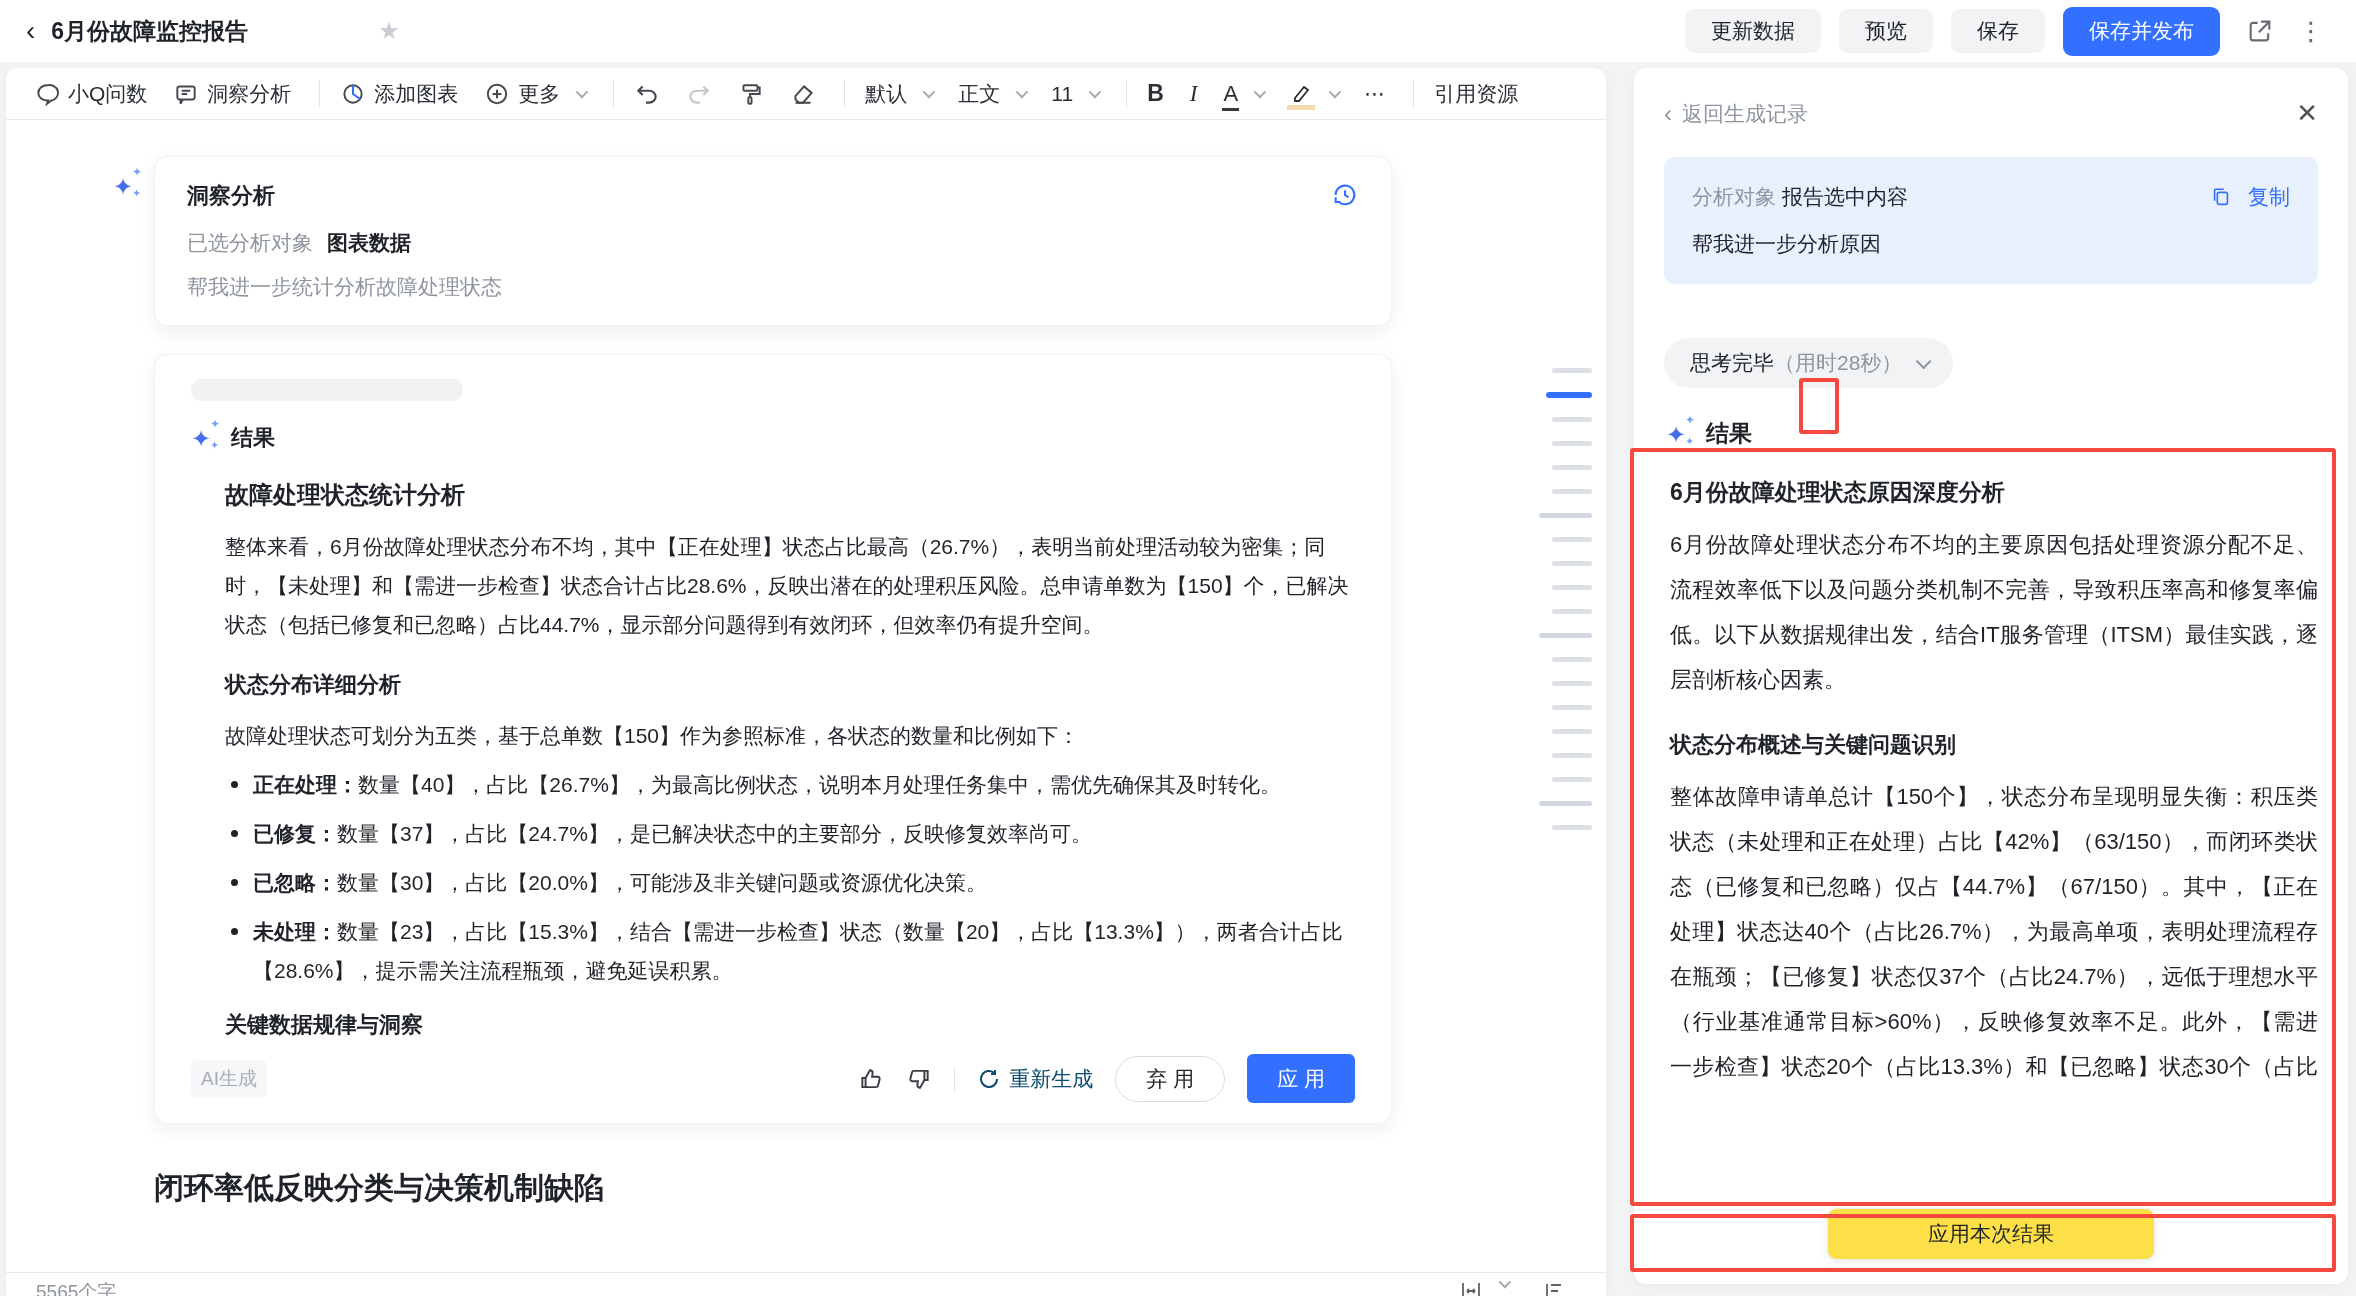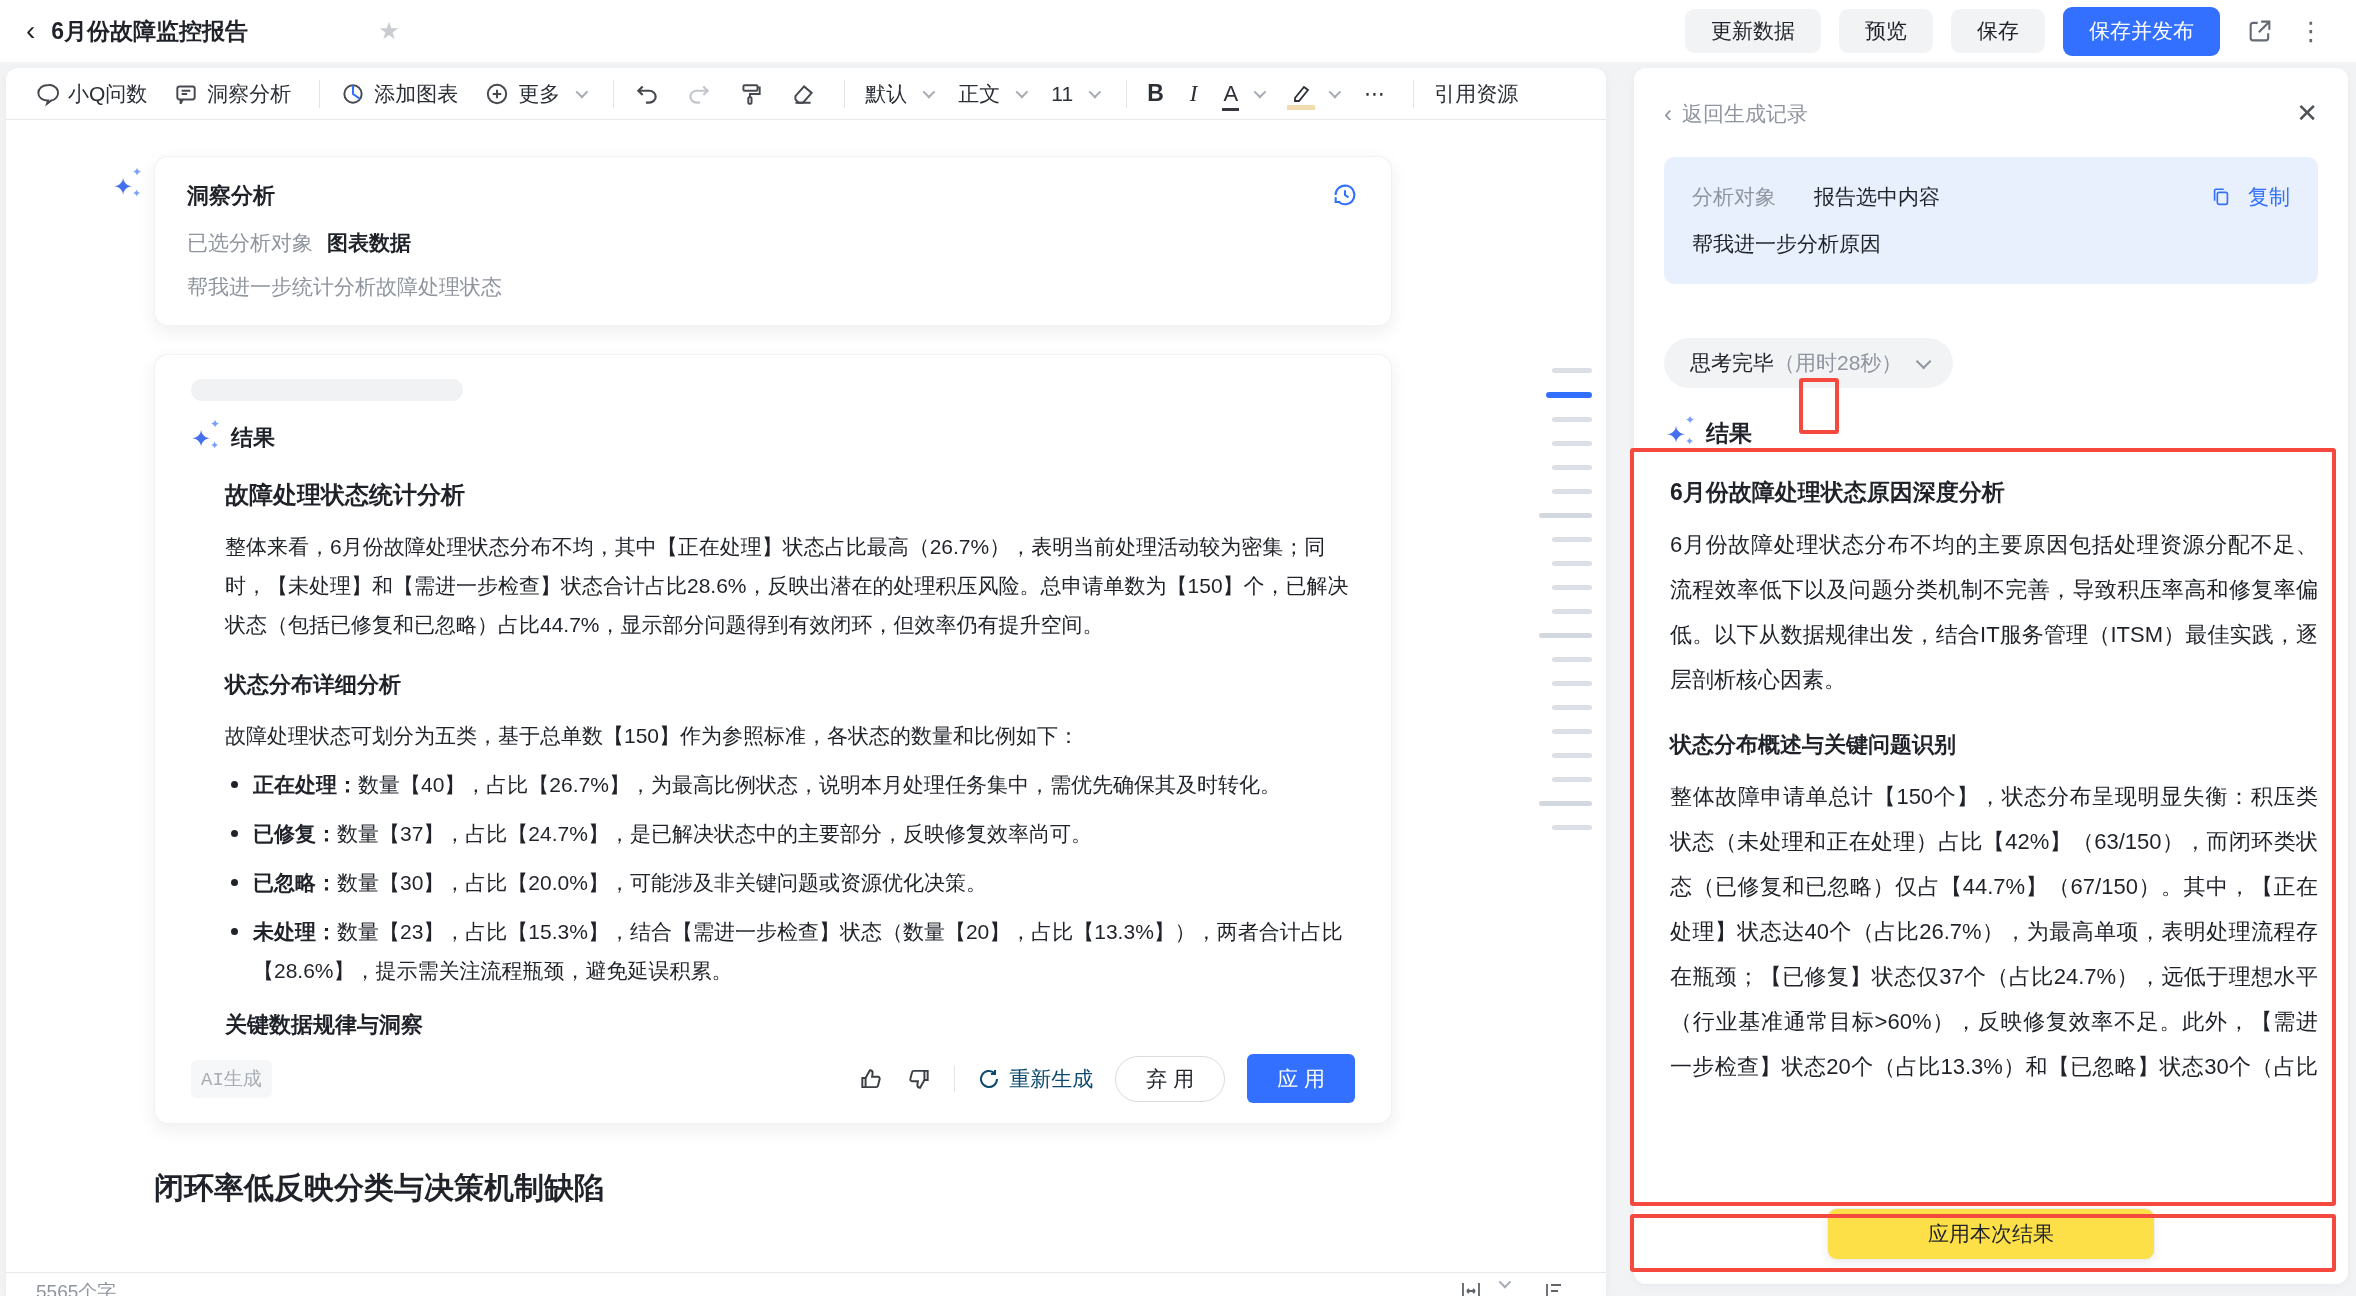--- a/index.html
+++ b/index.html
@@ -52,21 +52,21 @@
   .res-head { display:flex; align-items:center; gap:10px; font-size:22px; font-weight:bold; }
   .res-body { padding-left:34px; }
   .res-h3 { font-size:24px; font-weight:bold; margin-top:26px; }
   .res-p { font-size:21px; line-height:39px; margin-top:16px; color:#1f2329; width:1130px; }
   .res-ul { margin-top:10px; }
   .res-li { position:relative; font-size:21px; line-height:39px; margin-top:10px; padding-left:28px; width:1120px; }
   .res-li::before { content:""; position:absolute; left:6px; top:16px; width:7px; height:7px; border-radius:50%; background:#1f2329; }
   .res-li b { font-weight:bold; }
   .res-h3.clip { margin-top:20px; white-space:nowrap; overflow:hidden; height:26px; }
   .res-footer { display:flex; align-items:center; margin-top:18px; }
-  .ai-badge { font-size:19px; color:#a8adb4; background:#f6f7f8; border-radius:6px; padding:6px 10px;font-family:Liberation Mono, monospace; }
+  .ai-badge { font-size:19px; color:#a8adb4; background:#f6f7f8; border-radius:6px; padding:6px 10px; }
   .foot-right { margin-left:auto; display:flex; align-items:center; gap:22px; color:#3b3f45; }
   .foot-ico { cursor:pointer; display:flex; align-items:center; }
   .foot-div { width:1px; height:26px; background:#e2e4e7; }
   .regen { display:flex; align-items:center; gap:8px; font-size:21px; color:#0c4a6e; cursor:pointer; }
   .pill-outline { border:1px solid #d8dbe0; background:#fff; border-radius:26px; height:46px; padding:0 30px; font-size:21px; color:#1f2329; cursor:pointer; font-family:inherit; }
   .pill-blue { border:none; background:#3370ff; border-radius:6px; height:49px; padding:0 30px; font-size:21px; color:#fff; cursor:pointer; font-family:inherit; }
 
   .doc-h1 { font-size:30px; font-weight:bold; margin-top:44px; }
   .doc-p { font-size:21px; line-height:40px; margin-top:18px; width:1240px; }
 
@@ -83,21 +83,21 @@
 
   
   .panel { position:absolute; left:1634px; top:68px; width:714px; height:1216px; background:#fff; border-radius:12px; box-shadow:0 2px 10px rgba(31,35,41,.04); overflow:hidden; }
   .panel-head { display:flex; align-items:center; padding:30px 30px 0 30px; }
   .panel-back { display:flex; align-items:center; gap:10px; color:#8f959e; font-size:21px; cursor:pointer; }
   .panel-back .bc { font-size:24px; line-height:1; }
   .panel-x { margin-left:auto; font-size:26px; color:#4e5358; cursor:pointer; }
   .ctx-box { margin:28px 30px 0 30px; background:#e9f0fd; border-radius:10px; padding:26px 28px; }
   .ctx-row1 { display:flex; align-items:center; font-size:21px; }
   .ctx-label { color:#8f959e; }
-  .ctx-value { color:#1f2329; margin-left:38px; }
+  .ctx-value { color:#1f2329; margin-left:6px; }
   .ctx-copy { margin-left:auto; display:flex; align-items:center; gap:16px; color:#3370ff; cursor:pointer; font-size:21px; }
   .ctx-prompt { margin-top:19px; font-size:21px; color:#1f2329; }
   .think-pill { display:inline-flex; align-items:center; margin:54px 0 0 30px; background:#f2f3f5; border-radius:26px; height:50px; padding:0 26px; font-size:21px; cursor:pointer; }
   .think-time { color:#8f959e; }
   .think-chev { width:11px; height:11px; border-right:2.5px solid #8f959e; border-bottom:2.5px solid #8f959e; transform:rotate(45deg) translateY(-3px); margin-left:14px; }
   .panel-result { padding:30px 32px 0 32px; height:700px; overflow:hidden; }
   .pr-head { display:flex; align-items:center; gap:10px; font-size:23px; font-weight:bold; }
   .pr-body { padding-left:4px; }
   .pr-h3 { font-size:23px; font-weight:bold; margin-top:28px; }
   .pr-p { font-size:22px; line-height:45px; margin-top:14px; width:648px; text-align:justify; }

